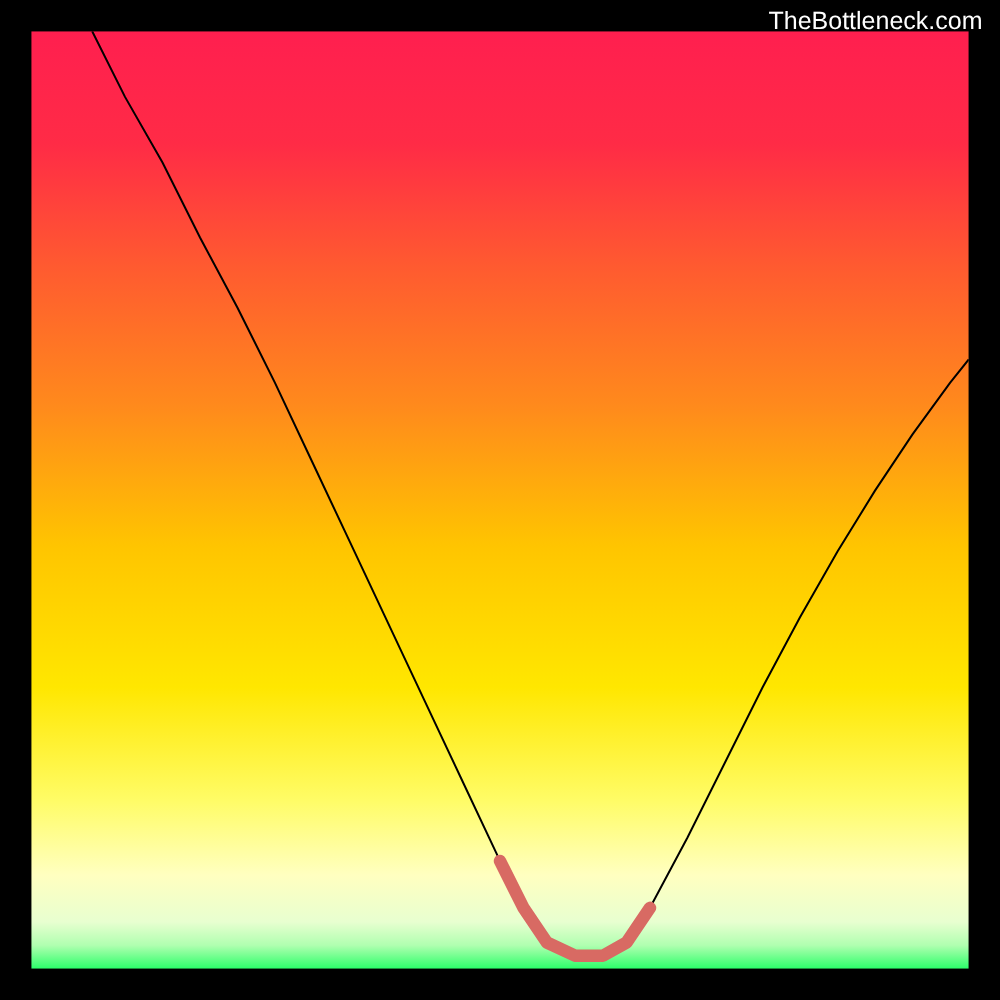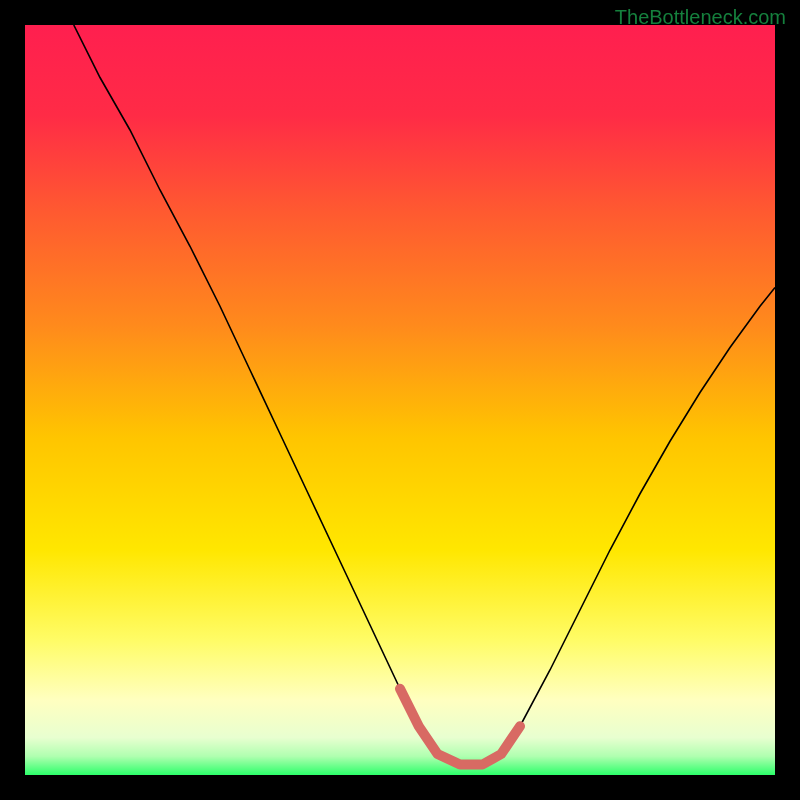--- a/index.html
+++ b/index.html
@@ -8,21 +8,21 @@
     width: 800px;
     height: 800px;
     background: #000;
     position: relative;
     font-family: Arial, Helvetica, sans-serif;
   }
   .watermark {
     position: absolute;
     top: 6px;
     right: 14px;
-    color: #15803d;
+    color: #ffffff;
     font-size: 20px;
     font-weight: 500;
     z-index: 10;
   }
   .plot-frame {
     position: absolute;
     left: 25px;
     top: 25px;
     width: 750px;
     height: 750px;

